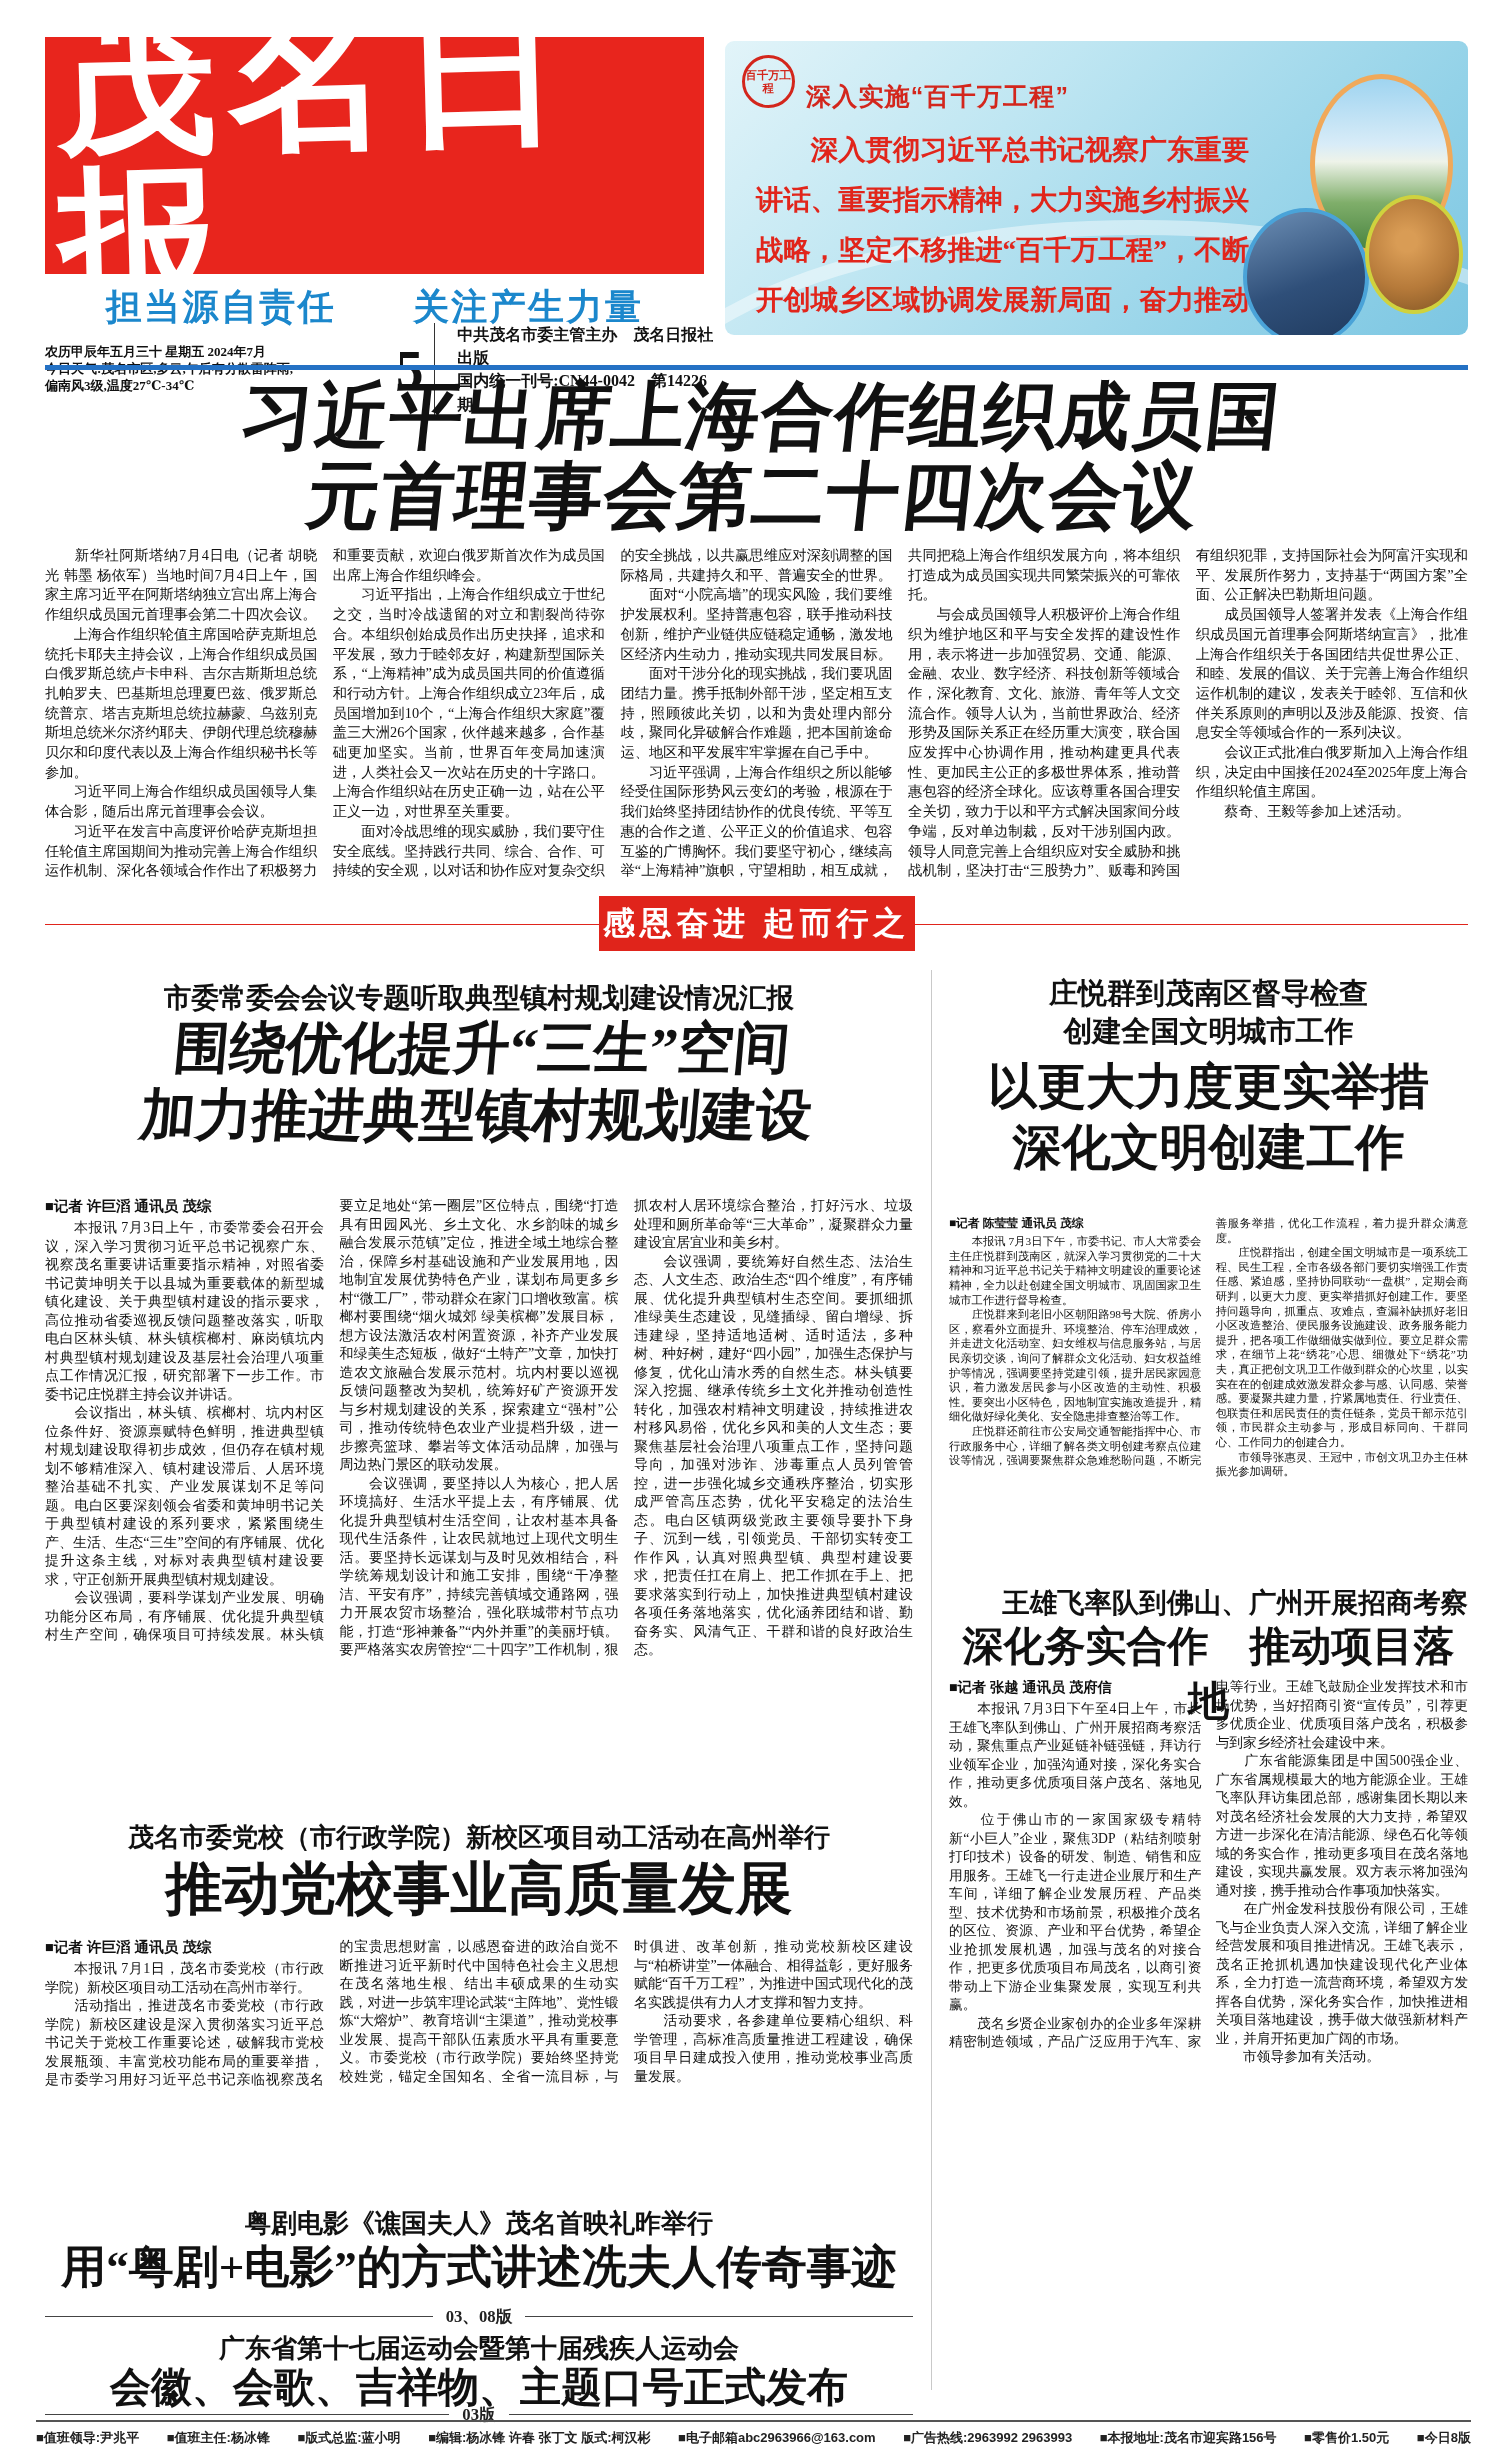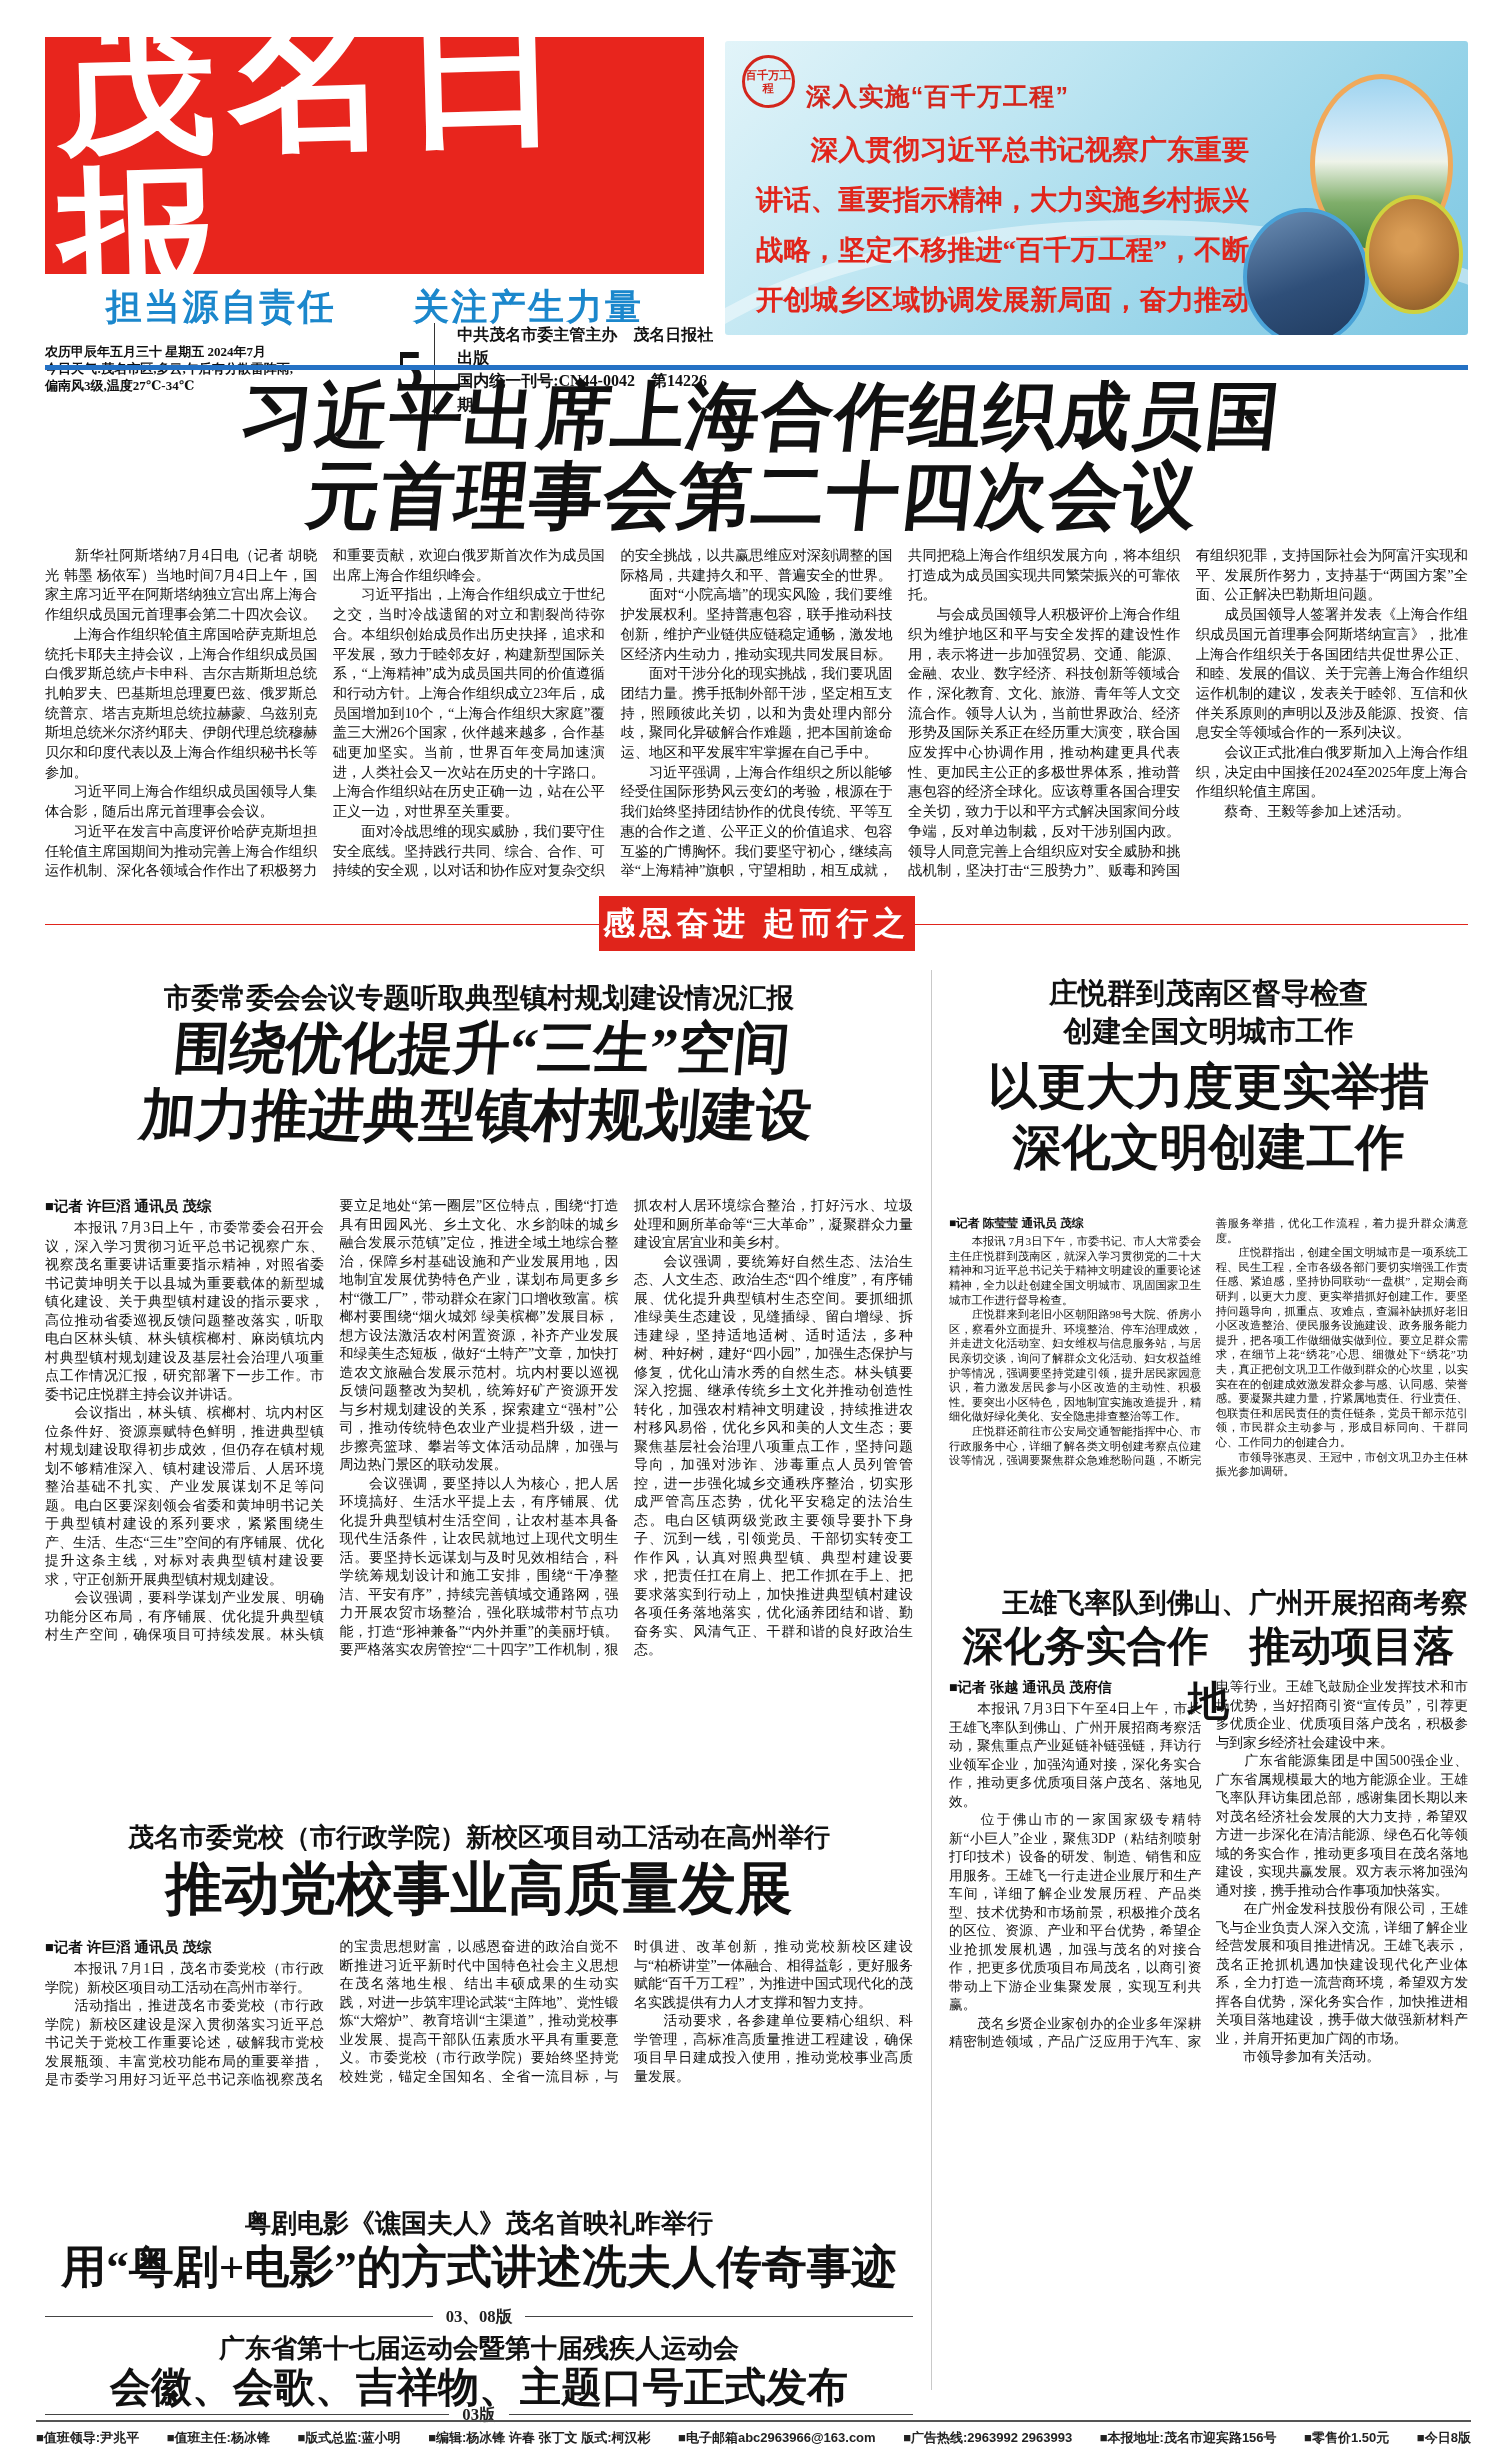--- a/index.html
+++ b/index.html
@@ -17,21 +17,21 @@
   #masthead-title { color:#fff; font-weight:bold; font-size:160px; letter-spacing:13px;
                     transform:rotate(-1.5deg); line-height:1; padding-left:13px; }
   #slogan { left:45px; top:283px; width:659px; text-align:center; color:#1b87cc;
             font-weight:bold; font-size:36px; letter-spacing:2.4px; }
   #info-row { left:45px; top:323px; width:674px; display:flex; align-items:center; }
   #info-left { font-size:13px; line-height:1.28; font-weight:600; width:382px; }
   #day-number { font-size:55px; font-weight:bold; line-height:0.9; padding:0 10.7px 0 3.6px; }
   #publisher { border-left:1.8px solid #333; padding-left:22px; font-size:16px; line-height:1.45; font-weight:600; }
 
   
-  #promo { left:725px; top:41px; width:743px; height:294px; border-radius:3px; overflow:hidden;
+  #promo { left:725px; top:41px; width:743px; height:294px; border-radius:9px; overflow:hidden;
            background:linear-gradient(135deg,#e2f4f9 0%,#bfe6f2 35%,#93d2e8 75%,#7cc6e2 100%); }
   #promo::after { content:""; position:absolute; left:-107px; top:179px; width:1014px; height:418px;
                   border-radius:50%; border:15.5px solid rgba(255,255,255,.45); }
   #promo-seal { position:absolute; left:16.7px; top:14.3px; width:53px; height:53px; border:3.6px solid #d3261c;
                 border-radius:50%; color:#d3261c; font-size:11.3px; font-weight:bold;
                 display:flex; align-items:center; justify-content:center; text-align:center; line-height:1.1; }
   #promo-seal-label { position:absolute; left:81px; top:39px; color:#d3261c; font-weight:bold;
                       font-size:25px; letter-spacing:1.2px; font-family:"Liberation Sans",sans-serif; }
   #promo-text { position:absolute; left:31px; top:85px; width:495px; color:#e1251b; font-weight:bold;
                 font-size:27.4px; line-height:1.82; text-indent:2em; z-index:2; }

